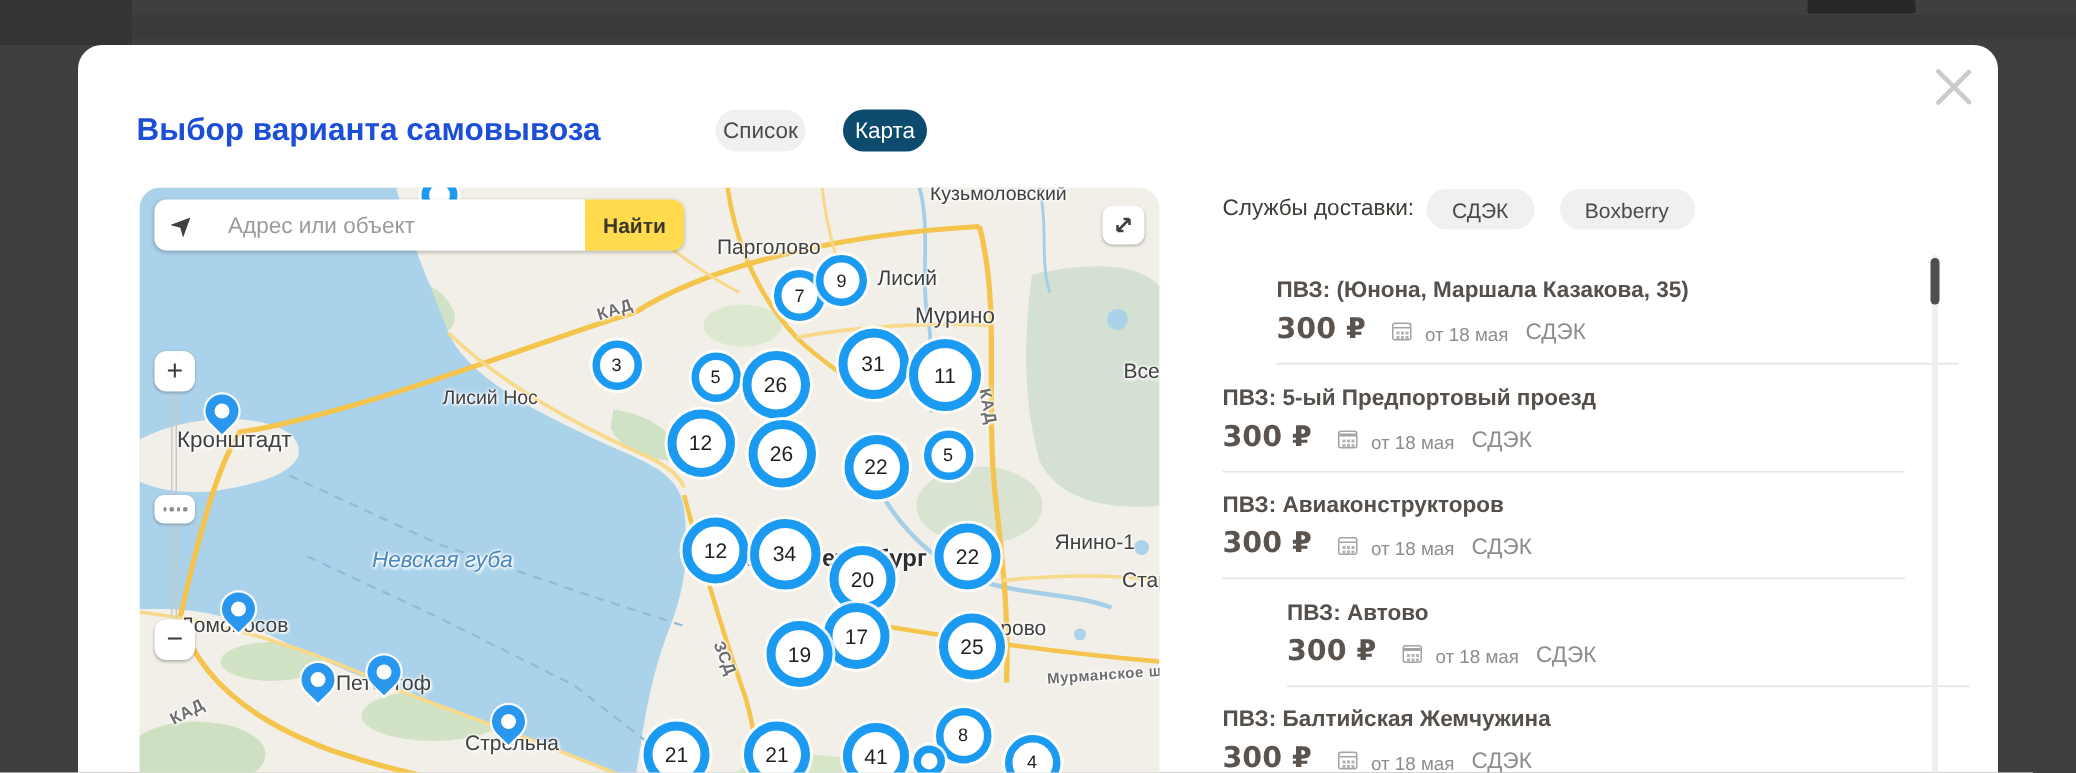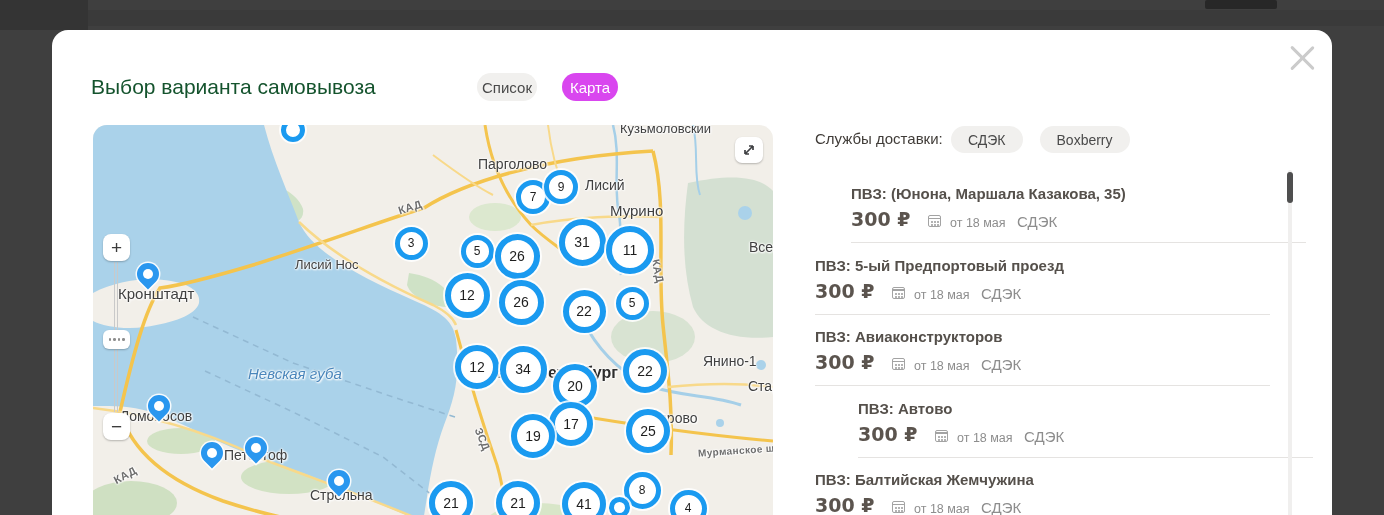--- a/index.html
+++ b/index.html
@@ -8,24 +8,24 @@
   
   .bd-strip{position:absolute;left:0;top:10px;width:100%;height:16px;background:#3a3a3a}
   .bd-left{position:absolute;left:0;top:0;width:88px;height:30px;background:#343434}
   .bd-price{position:absolute;left:1205px;top:0;width:72px;height:9px;background:#272727;border-radius:2px}
 
   
   .modal{position:absolute;left:52px;top:30px;width:1280px;height:560px;background:#fff;border-radius:16px}
   .close-x{position:absolute;left:1236px;top:14px;width:28px;height:28px;cursor:pointer}
   .close-x::before,.close-x::after{content:'';position:absolute;left:13px;top:-2px;width:2.5px;height:32px;background:#cbcbcb;border-radius:2px}
   .close-x::before{transform:rotate(45deg)}.close-x::after{transform:rotate(-45deg)}
-  .title{position:absolute;left:39px;top:45px;font-size:21px;font-weight:normal;color:#14532d}
+  .title{position:absolute;left:39px;top:45px;font-size:21px;font-weight:bold;color:#1d4ed8}
   .tab{position:absolute;top:43px;height:28px;border-radius:15px;display:flex;align-items:center;justify-content:center;font-size:15px;cursor:pointer}
   .tab-list{left:425px;width:60px;background:#f1f0ee;color:#4a4a4a}
-  .tab-map{left:510px;width:56px;background:#d946ef;color:#fff}
+  .tab-map{left:510px;width:56px;background:#0c4a6e;color:#fff}
 
   
   .map{position:absolute;left:41px;top:95px;width:680px;height:420px;border-radius:14px;overflow:hidden;background:#f2efe9}
   .map svg.terrain{position:absolute;left:0;top:0}
   .mlabel{position:absolute;white-space:nowrap;color:#404040;z-index:2;
           text-shadow:0 0 2px #fff,0 0 2px #fff,0 0 3px #fff,1px 1px 2px #fff}
   .mlabel.water{color:#4a86bb;font-style:italic}
   .mlabel.road{color:#6e6e6e;font-weight:bold;letter-spacing:.4px}
   .mlabel.city{color:#2e2e2e;font-weight:bold}
   .cluster{position:absolute;box-sizing:border-box;background:#fff;border:6px solid #1a9af0;border-radius:50%;
@@ -180,20 +180,29 @@
           <i></i>
         </div>
         <div class="pin" style="left: 152px; top: 312px;">
           <i></i>
         </div>
         <div class="pin" style="left: 235px; top: 345px;">
           <i></i>
         </div>
       </div>
 
+    <div class="map-search">
+      <div class="geo-btn">
+        <svg width="16" height="16">
+          <path d="M8 1 L14 14 L8 10.5 L2 14 Z" fill="#3f4043" transform="rotate(45 8 8)"></path>
+        </svg>
+      </div>
+      <input class="addr-input" placeholder="Адрес или объект" style="">
+      <button class="find-btn">Найти</button>
+    </div>
     <div class="fs-btn">
       <svg width="14" height="14">
         <path d="M3,11 L11,3 M3,11 l4,0 M3,11 l0,-4 M11,3 l-4,0 M11,3 l0,4" stroke="#3f4043" stroke-width="1.7" fill="none"></path>
       </svg>
     </div>
     <div class="zoom-rail"></div>
     <div class="zoom-btn zoom-in">+</div>
     <div class="ruler-btn">
       <b></b>
         <b></b>

